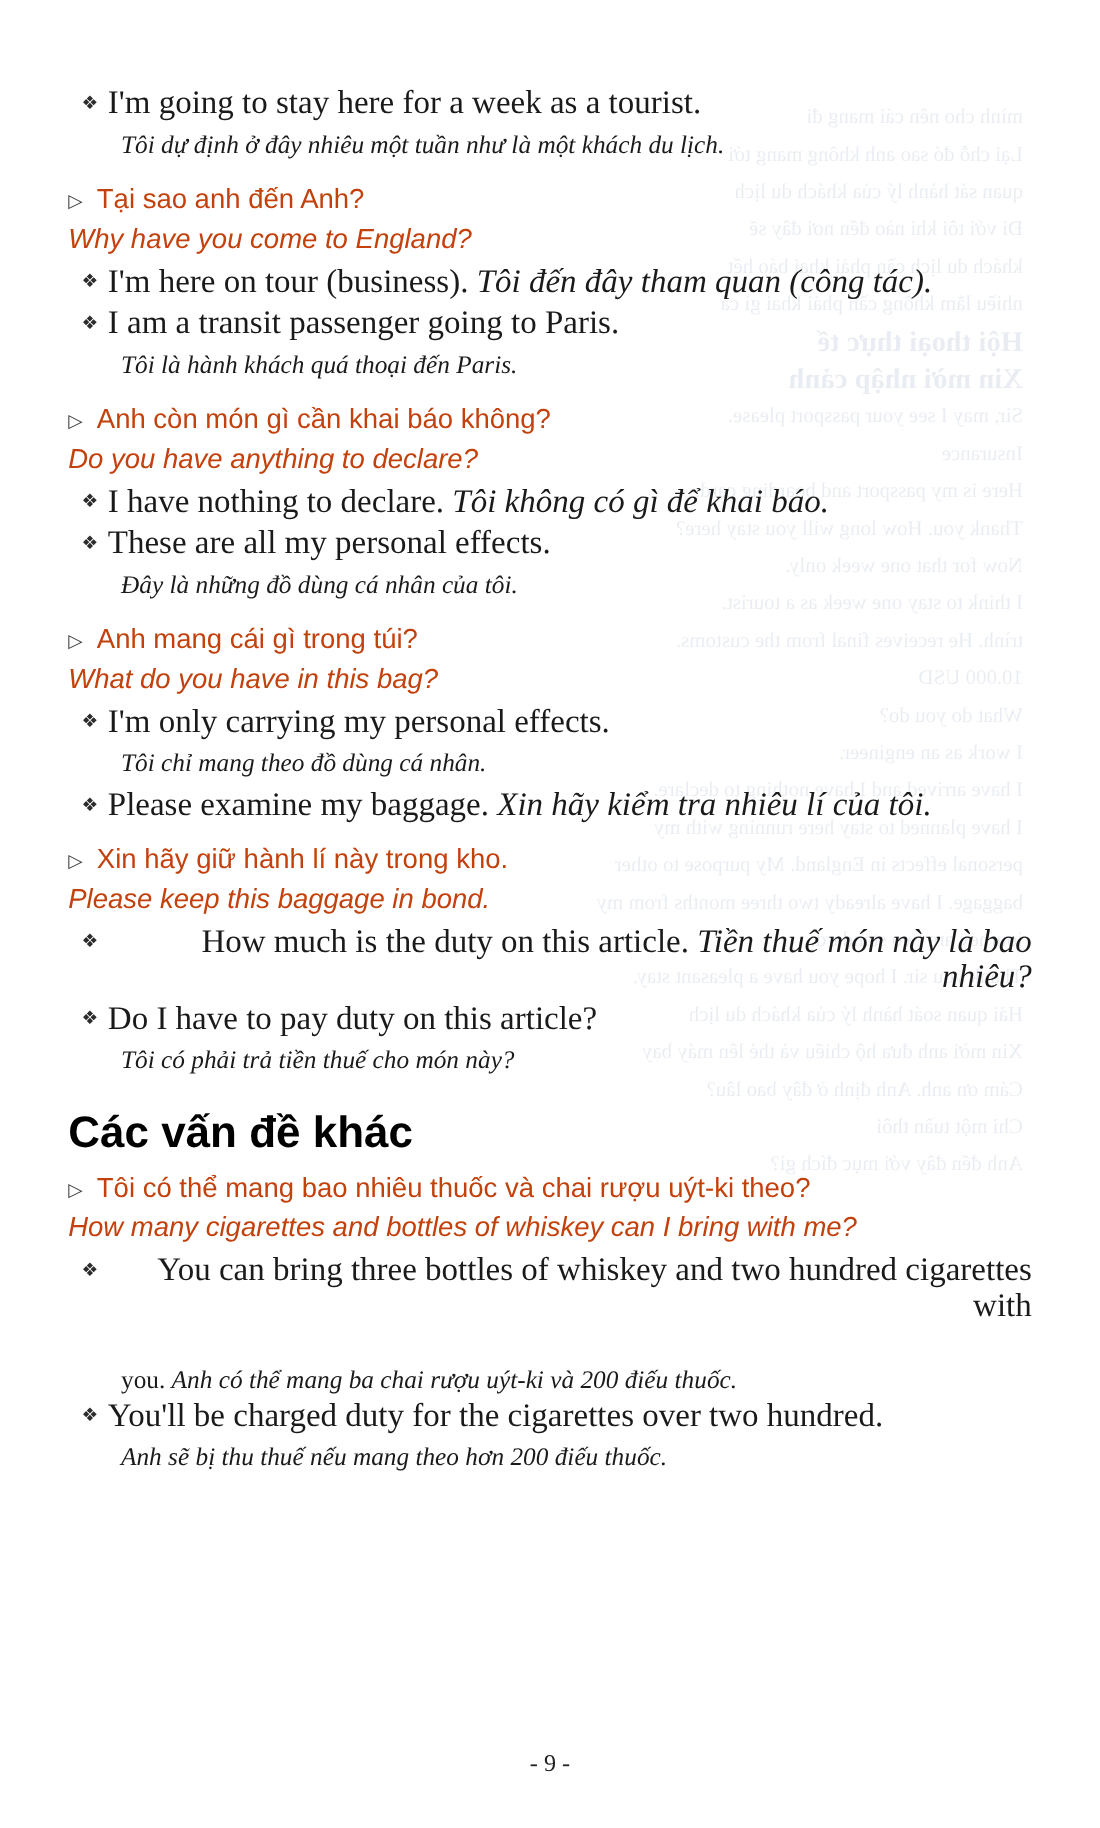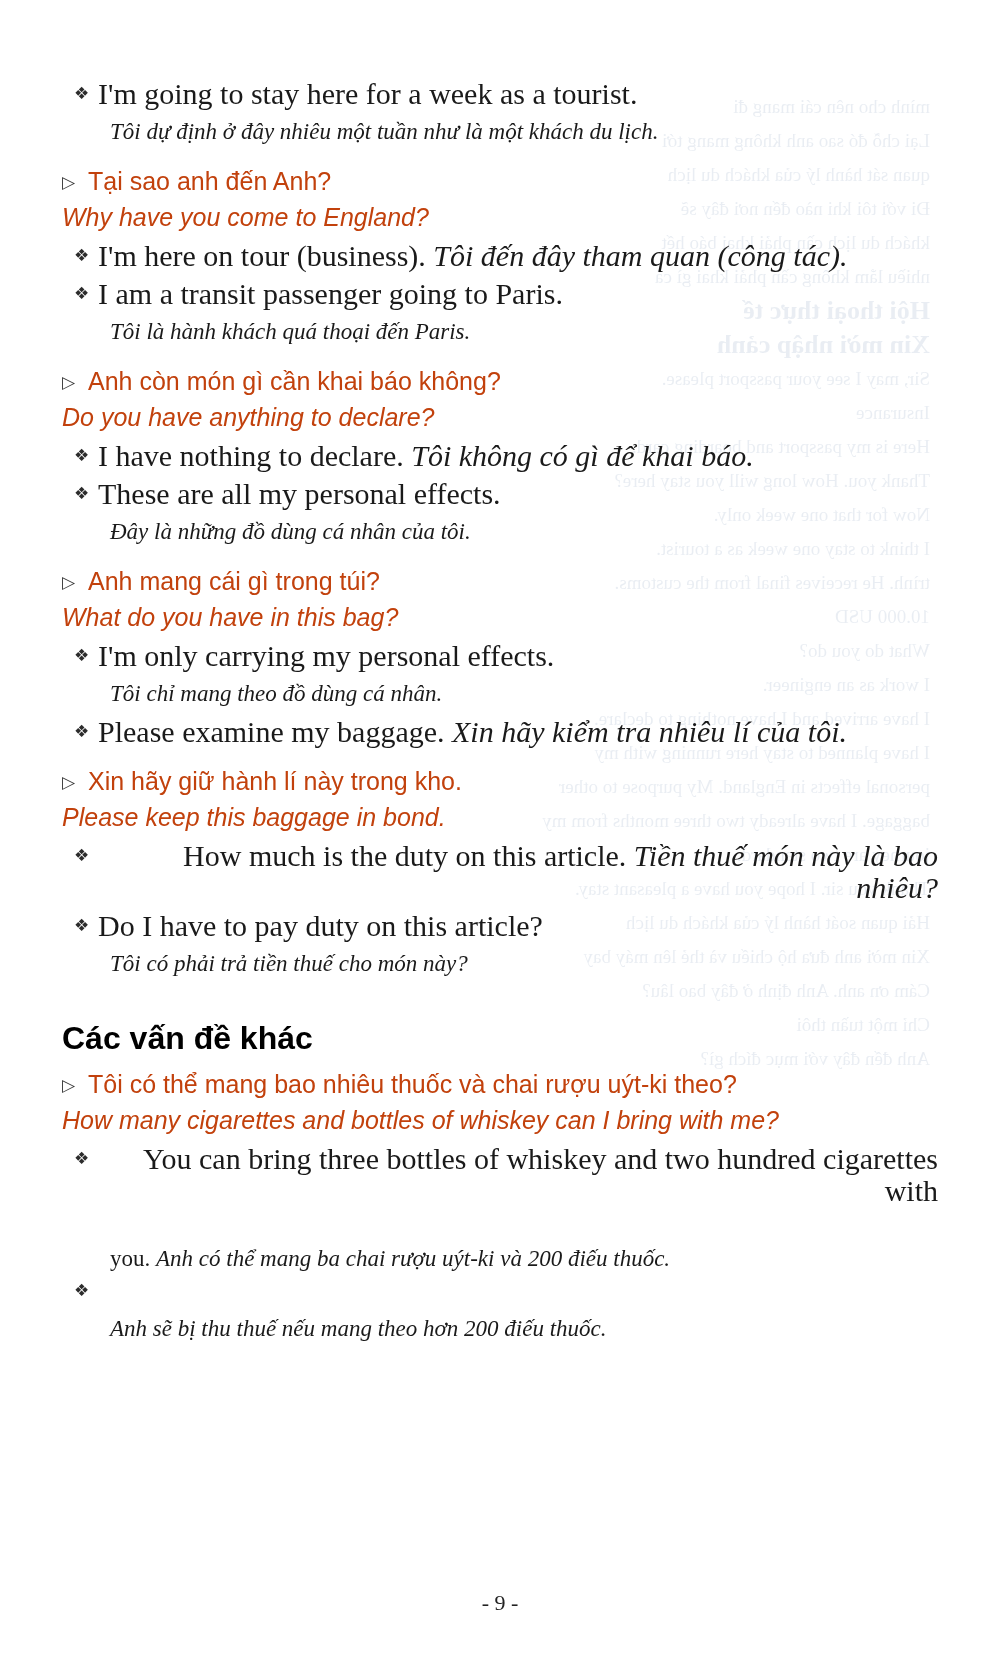--- a/index.html
+++ b/index.html
@@ -110,23 +110,23 @@
   .b-cont {
     font-size: 23px;
     line-height: 32px;
     padding-left: 48px;
     margin-top: 36px;
   }
   .b-cont .vi { font-style: italic; }
 
   h2.section {
     font-family: "Liberation Sans", sans-serif;
-    font-size: 32px;
+    font-size: 40px;
     font-weight: bold;
-    margin: 40px 0 10px 0;
+    margin: 28px 0 10px 0;
     color: #000;
   }
 
   .pagenum {
     position: absolute;
     bottom: 46px;
     left: 0;
     right: 0;
     text-align: center;
     font-size: 22px;
@@ -264,20 +264,21 @@
     </div>
     <div class="q-en">How many cigarettes and bottles of whiskey can I bring with me?</div>
     <div class="bullets">
       <div class="b-row">
         <span class="dia">❖</span>
         <span class="b-text">You can bring three bottles of whiskey and two hundred cigarettes with</span>
       </div>
       <div class="b-cont"><span>you. </span><span class="vi">Anh có thể mang ba chai rượu uýt-ki và 200 điếu thuốc.</span></div>
       <div class="b-row">
         <span class="dia">❖</span>
+        <span class="b-text">You'll be charged duty for the cigarettes over two hundred.</span>
       </div>
       <div class="b-sub">Anh sẽ bị thu thuế nếu mang theo hơn 200 điếu thuốc.</div>
     </div>
   </div>
 
 </div>
 
 <div class="pagenum">- 9 -</div>
 
 </body></html>

